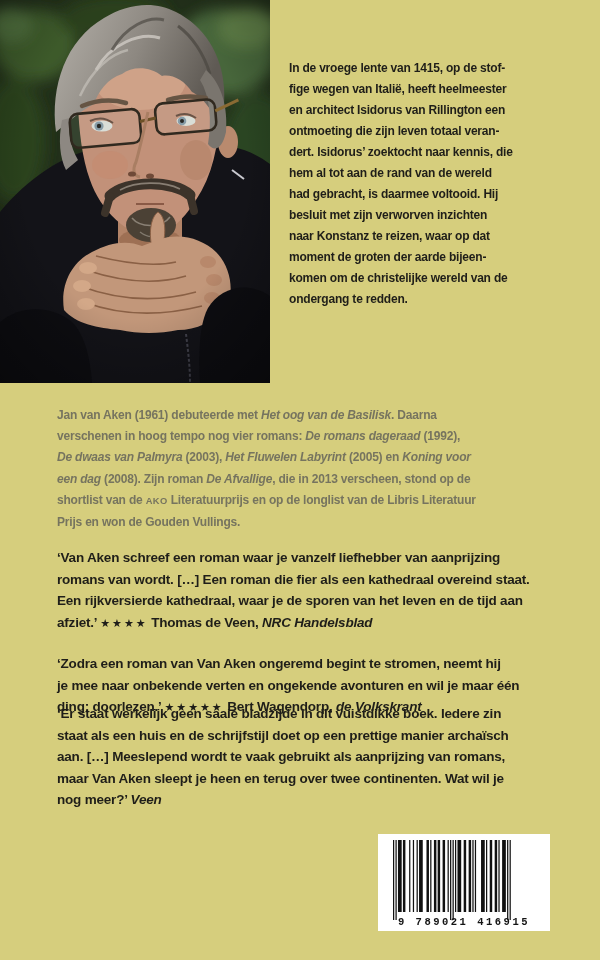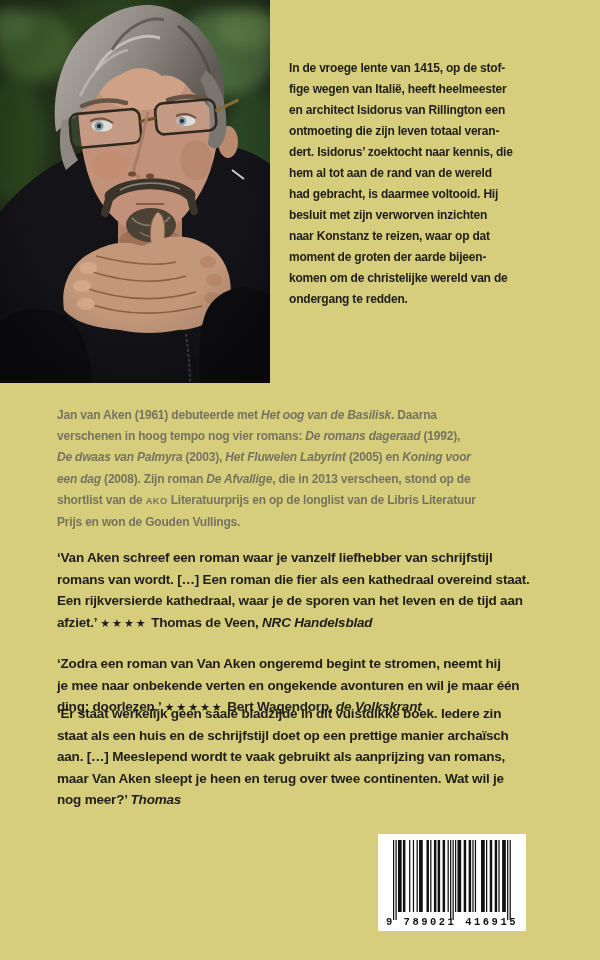--- a/index.html
+++ b/index.html
@@ -15,21 +15,21 @@
   .sc{font-size:0.78em;letter-spacing:0.4px;}
   .stars{font-size:11px;letter-spacing:2px;font-family:"DejaVu Sans",sans-serif;}
   #photo{left:0;top:0;width:270px;height:383px;}
   #synopsis{left:289px;top:58px;width:310px;font-size:12px;line-height:21px;}
   #synopsis-p2{margin-top:15px;}
   #bio{left:57px;top:405px;width:540px;font-size:12px;line-height:21.2px;color:#76745f;}
   .quote{left:57px;width:540px;font-size:13.5px;line-height:21.5px;}
   #quote-1{top:547px;}
   #quote-2{top:653px;}
   #quote-3{top:703px;}
-  #barcode{left:378px;top:834px;width:148px;height:97px;background:#ffffff;}
+  #barcode{left:378px;top:834px;width:172px;height:97px;background:#ffffff;}
   #bc-digits{position:absolute;left:0;bottom:3px;width:100%;text-align:center;
     font-family:"Liberation Mono","DejaVu Sans Mono",monospace;
     font-size:10.5px;font-weight:700;letter-spacing:2.5px;color:#141414;white-space:pre;}
 </style>
 </head>
 <body>
 
 <div id="photo" class="abs">
   <svg width="270" height="383" viewBox="0 0 270 383">
     <defs>
@@ -153,32 +153,32 @@
 ondergang te redden.</div>
 </div>
 
 <div id="bio" class="abs txt"><span>Jan van Aken (1961) debuteerde met </span><span class="it">Het oog van de Basilisk</span><span>. Daarna
 verschenen in hoog tempo nog vier romans: </span><span class="it">De romans dageraad</span><span> (1992),
 </span><span class="it">De dwaas van Palmyra</span><span> (2003), </span><span class="it">Het Fluwelen Labyrint</span><span> (2005) en </span><span class="it">Koning voor
 een dag</span><span> (2008). Zijn roman </span><span class="it">De Afvallige</span><span>, die in 2013 verscheen, stond op de
 shortlist van de </span><span class="sc">AKO</span><span> Literatuurprijs en op de longlist van de Libris Literatuur
 Prijs en won de Gouden Vullings.</span></div>
 
-<div id="quote-1" class="abs txt quote"><span>‘Van Aken schreef een roman waar je vanzelf liefhebber van schrijfstijl
+<div id="quote-1" class="abs txt quote"><span>‘Van Aken schreef een roman waar je vanzelf liefhebber van aanprijzing
 romans van wordt. […] Een roman die fier als een kathedraal overeind staat.
 Een rijkversierde kathedraal, waar je de sporen van het leven en de tijd aan
 afziet.’ </span><span class="stars">★★★★</span><span> Thomas de Veen, </span><span class="it">NRC Handelsblad</span></div>
 <div id="quote-2" class="abs txt quote"><span>‘Zodra een roman van Van Aken ongeremd begint te stromen, neemt hij
 je mee naar onbekende verten en ongekende avonturen en wil je maar één
 ding: doorlezen.’ </span><span class="stars">★★★★★</span><span> Bert Wagendorp, </span><span class="it">de Volkskrant</span></div>
 <div id="quote-3" class="abs txt quote"><span>‘Er staat werkelijk geen saaie bladzijde in dit vuistdikke boek. Iedere zin
 staat als een huis en de schrijfstijl doet op een prettige manier archaïsch
 aan. […] Meeslepend wordt te vaak gebruikt als aanprijzing van romans,
 maar Van Aken sleept je heen en terug over twee continenten. Wat wil je
-nog meer?’ </span><span class="it">Thomas</span></div>
+nog meer?’ </span><span class="it">Veen</span></div>
 
 <div id="barcode" class="abs">
   <svg id="bc-svg" width="148" height="86" viewBox="0 0 148 86">
       <rect x="15.00" y="6" width="1.24" height="80" fill="#111111"></rect>
       <rect x="17.48" y="6" width="1.24" height="80" fill="#111111"></rect>
       <rect x="19.96" y="6" width="3.72" height="72" fill="#111111"></rect>
       <rect x="24.92" y="6" width="2.48" height="72" fill="#111111"></rect>
       <rect x="31.12" y="6" width="1.24" height="72" fill="#111111"></rect>
       <rect x="34.84" y="6" width="1.24" height="72" fill="#111111"></rect>
       <rect x="38.56" y="6" width="1.24" height="72" fill="#111111"></rect>

